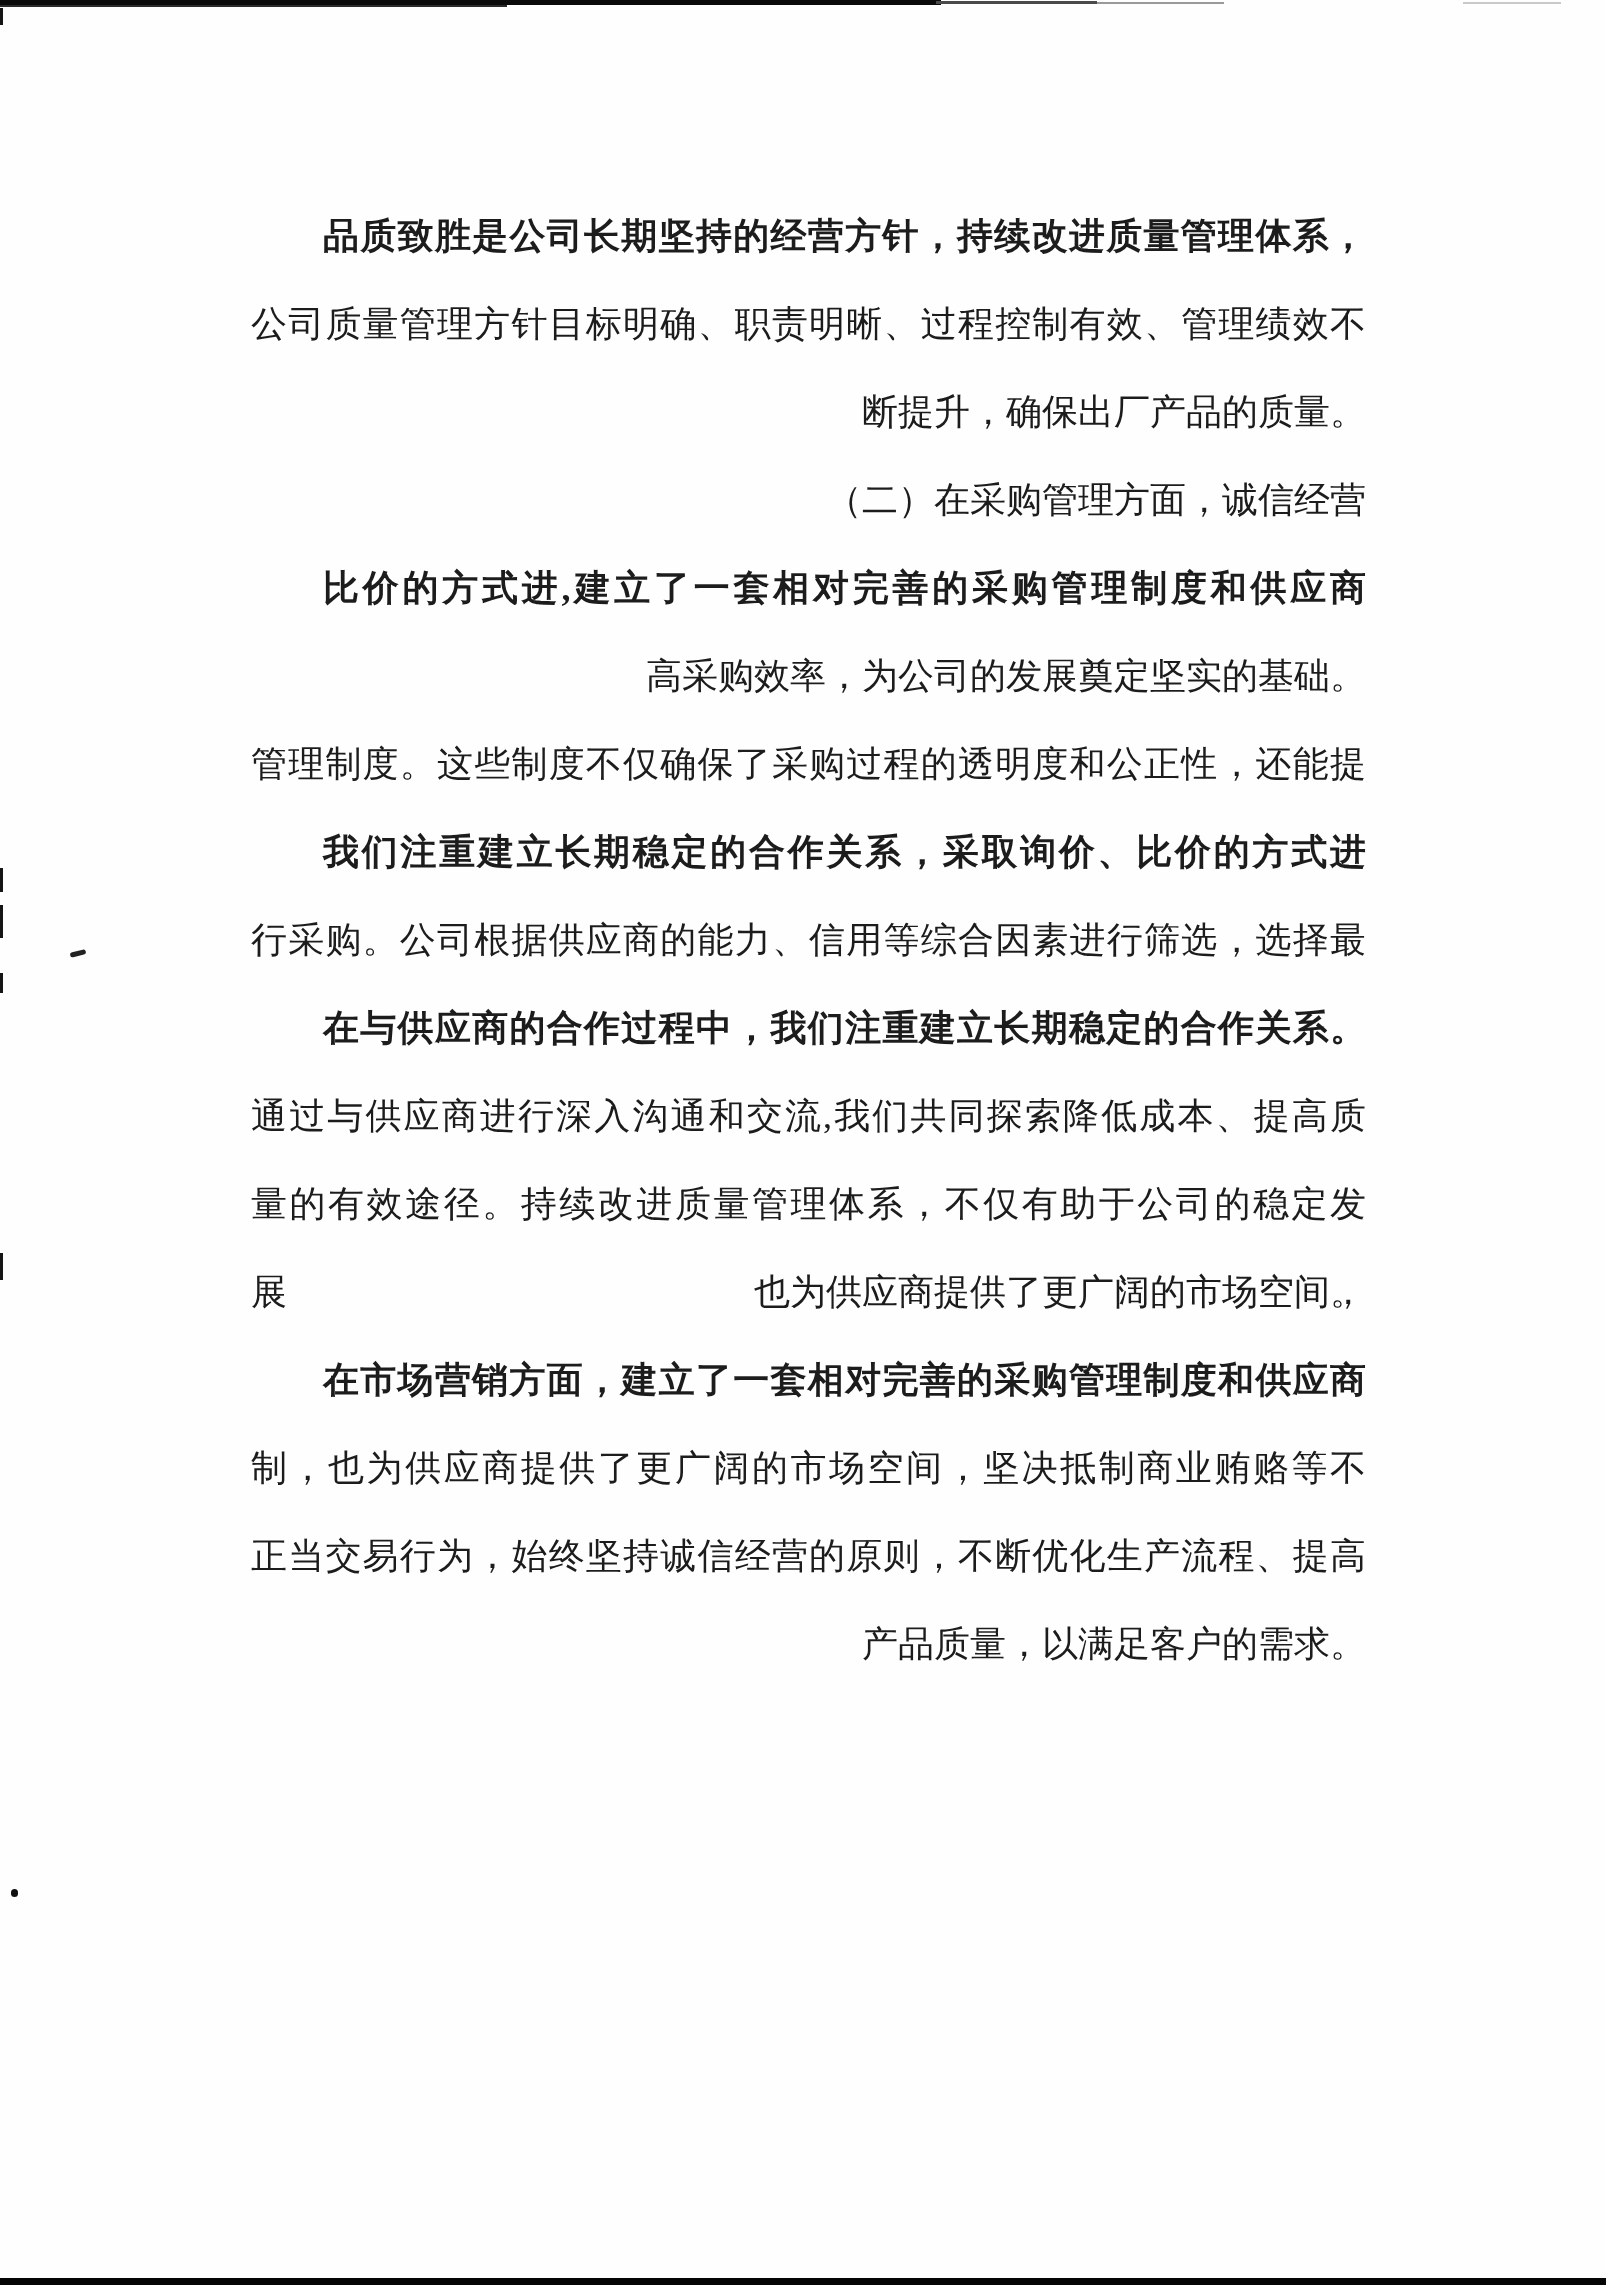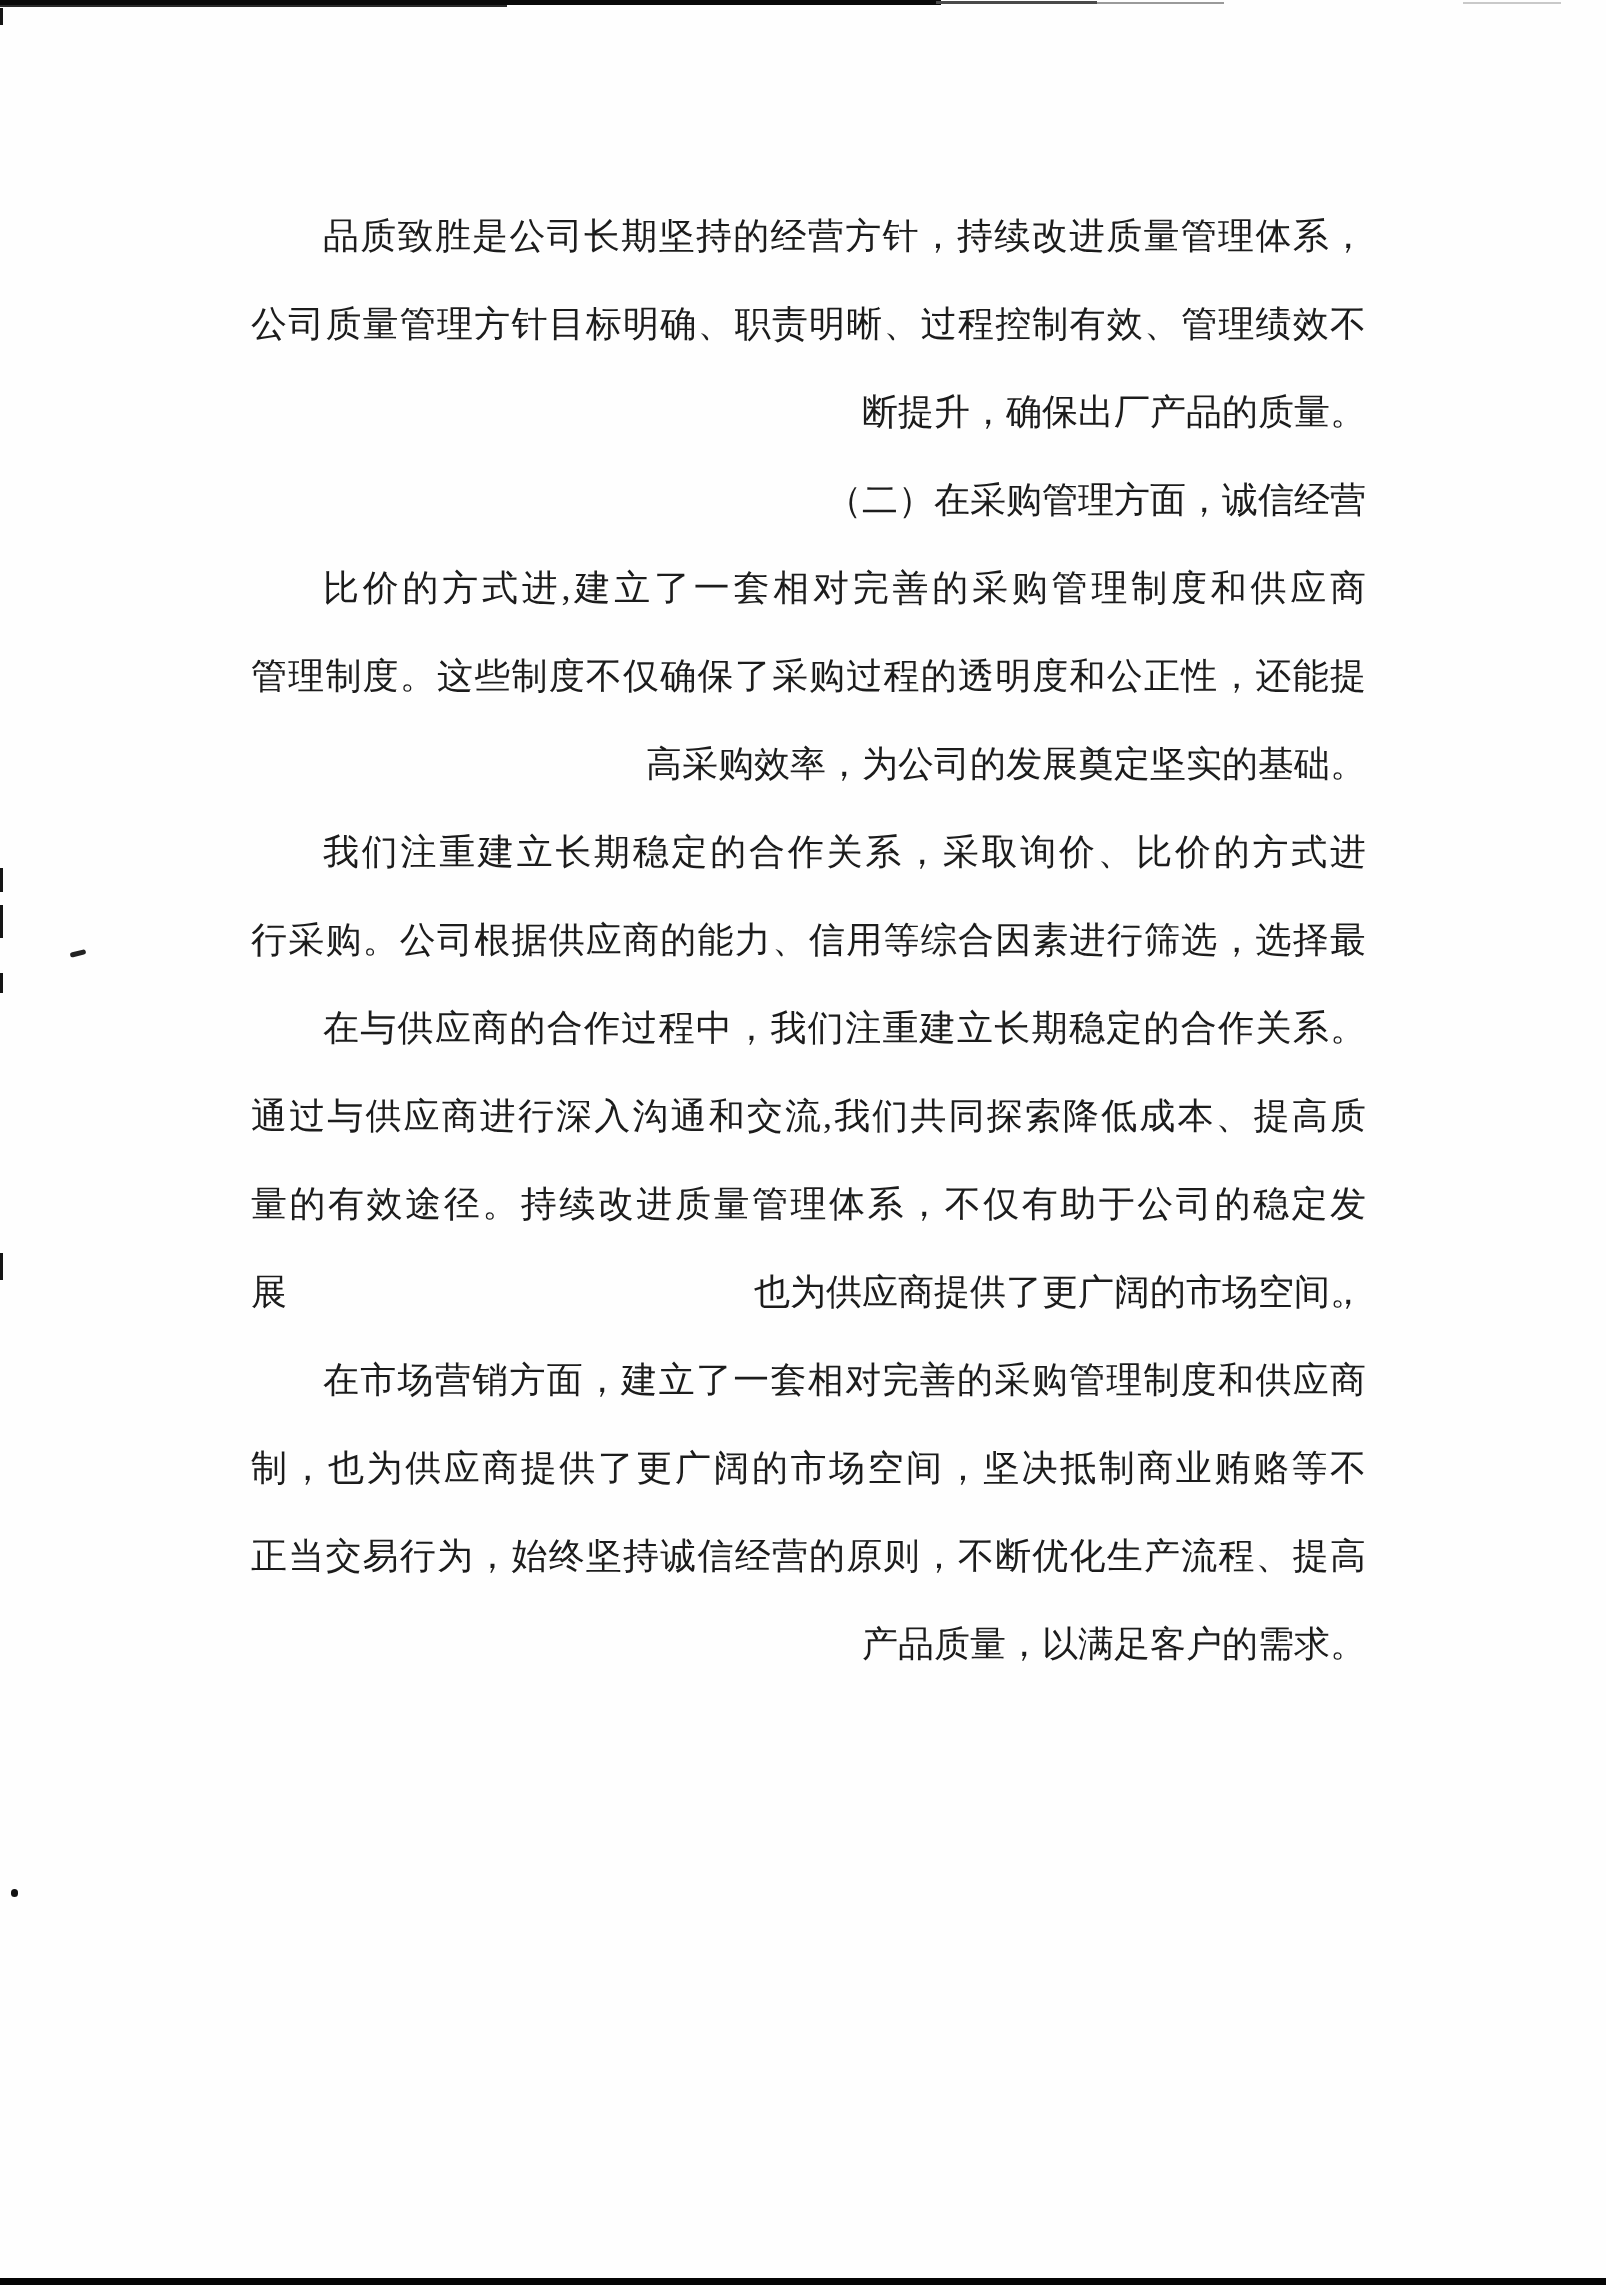--- a/index.html
+++ b/index.html
@@ -49,21 +49,21 @@
     white-space: nowrap;
     text-align: right;
   }
   .line.fill {
     white-space: normal;
     text-align: justify;
     text-align-last: justify;
     text-justify: inter-character;
   }
   .line.indent { padding-left: 72px; }
-  .line.fill.indent { text-indent: 0; }
+  .line.fill.indent { text-indent: 0; font-weight: bold; }
 </style>
 </head>
 <body>
 
 <div class="page">
 
   <div class="artifact top-line-1"></div>
   <div class="artifact top-line-1b"></div>
   <div class="artifact top-line-2"></div>
   <div class="artifact top-line-3"></div>
@@ -76,22 +76,22 @@
   <div class="artifact edge-mark-5"></div>
   <div class="artifact stray-dash"></div>
   <div class="artifact stray-dot"></div>
 
   <div class="text-block">
       <div class="line indent fill">品质致胜是公司长期坚持的经营方针，持续改进质量管理体系，</div>
       <div class="line fill">公司质量管理方针目标明确、职责明晰、过程控制有效、管理绩效不</div>
       <div class="line">断提升，确保出厂产品的质量。</div>
       <div class="line indent">（二）在采购管理方面，诚信经营</div>
       <div class="line indent fill">比价的方式进,建立了一套相对完善的采购管理制度和供应商</div>
+      <div class="line">高采购效率，为公司的发展奠定坚实的基础。</div>
       <div class="line fill">管理制度。这些制度不仅确保了采购过程的透明度和公正性，还能提</div>
-      <div class="line">高采购效率，为公司的发展奠定坚实的基础。</div>
       <div class="line indent fill">我们注重建立长期稳定的合作关系，采取询价、比价的方式进</div>
       <div class="line fill">行采购。公司根据供应商的能力、信用等综合因素进行筛选，选择最</div>
       <div class="line indent fill">在与供应商的合作过程中，我们注重建立长期稳定的合作关系。</div>
       <div class="line fill">通过与供应商进行深入沟通和交流,我们共同探索降低成本、提高质</div>
       <div class="line fill">量的有效途径。持续改进质量管理体系，不仅有助于公司的稳定发展，</div>
       <div class="line">也为供应商提供了更广阔的市场空间。</div>
       <div class="line indent fill">在市场营销方面，建立了一套相对完善的采购管理制度和供应商</div>
       <div class="line fill">制，也为供应商提供了更广阔的市场空间，坚决抵制商业贿赂等不</div>
       <div class="line fill">正当交易行为，始终坚持诚信经营的原则，不断优化生产流程、提高</div>
       <div class="line">产品质量，以满足客户的需求。</div>

